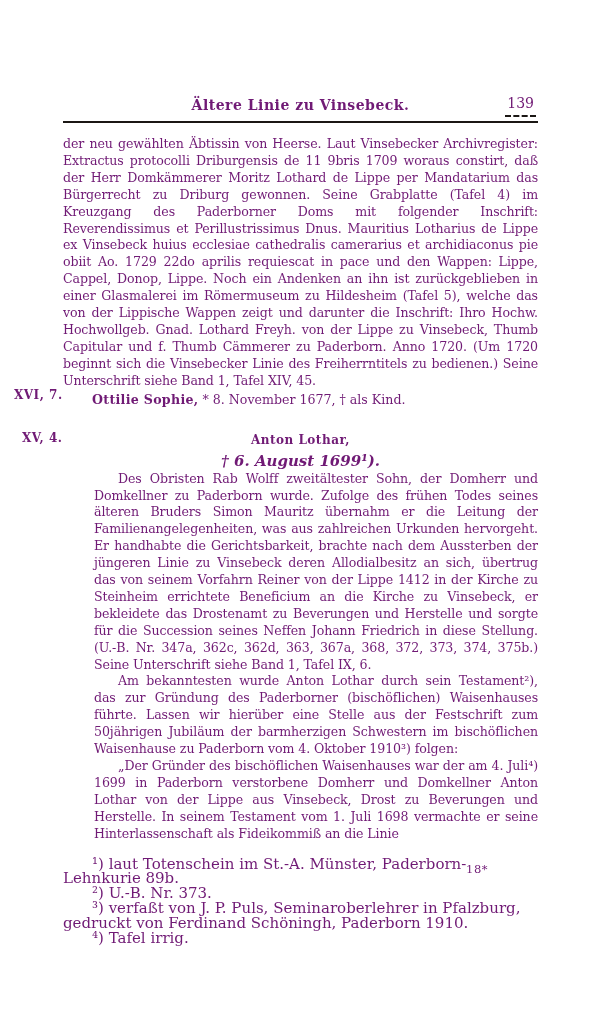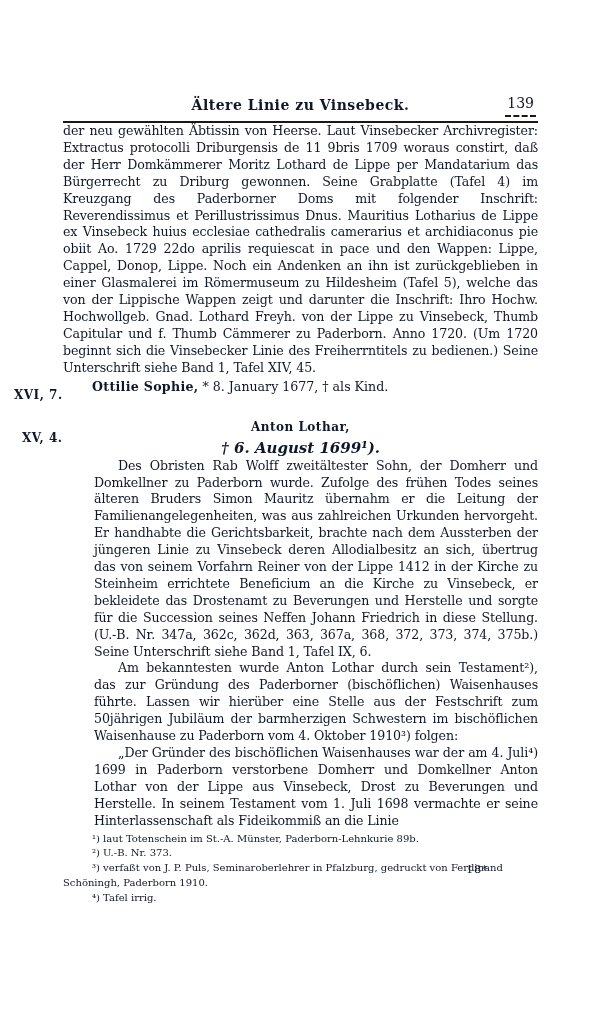--- a/index.html
+++ b/index.html
@@ -5,21 +5,21 @@
   html, body {
     margin: 0;
     padding: 0;
     background: #ffffff;
   }
   .page {
     position: relative;
     width: 600px;
     height: 1019px;
     background: #ffffff;
-    color: #0f172a;
+    color: #701a75;
     font-family: "DejaVu Serif", serif;
     overflow: hidden;
   }
   .content {
     position: relative;
     margin: 0 62px 0 63px; 
   }
   
   .running-head {
     position: relative;
@@ -44,21 +44,21 @@
     font-weight: normal;
   }
   
   .body-par {
     font-size: 12.6px;
     line-height: 16.9px;
     text-align: justify;
     margin: 0;
     letter-spacing: -0.1px;
   }
-  .intro-par { }
+  .intro-par { margin-top: 13px; }
   .indent { text-indent: 24px; margin-left: 31px; }
   .ub-ref {
     margin: 1px 0 0 0;
     padding-left: 29px;
     font-size: 11px;
     line-height: 15px;
     text-align: left;
   }
   .entry-line {
     margin: 1px 0 0 0;
@@ -90,22 +90,22 @@
     position: absolute;
     font-size: 12px;
     font-weight: bold;
     letter-spacing: 0.5px;
     white-space: nowrap;
   }
   .mn-xvi { left: 14px; top: 388px; }
   .mn-xv  { left: 22px; top: 431px; }
   
   .footnotes {
-    margin-top: 2px;
-    font-size: 10px;
+    margin-top: 14px;
+    font-size: 15px;
     line-height: 14.8px;
   }
   .footnote {
     margin: 0;
     text-indent: 29px;
     text-align: left;
   }
   
   .signature-mark {
     position: absolute;
@@ -123,21 +123,21 @@
   <div class="content">
 
     <div class="running-head">
       <span class="head-title">Ältere Linie zu Vinsebeck.</span>
       <span class="head-page">139</span>
     </div>
 
     <p class="body-par intro-par">der neu gewählten Äbtissin von Heerse.  Laut Vinsebecker Archivregister: Extractus protocolli Driburgensis de 11 9bris 1709 woraus constirt, daß der Herr Domkämmerer Moritz Lothard de Lippe per Mandatarium das Bürgerrecht zu Driburg gewonnen.  Seine Grabplatte (Tafel 4) im Kreuzgang des Paderborner Doms mit folgender Inschrift: Reverendissimus et Perillustrissimus Dnus.  Mauritius Lotharius de Lippe ex Vinsebeck huius ecclesiae cathedralis camerarius et archidiaconus pie obiit Ao. 1729 22do aprilis requiescat in pace und den Wappen: Lippe, Cappel, Donop, Lippe.  Noch ein Andenken an ihn ist zurückgeblieben in einer Glasmalerei im Römermuseum zu Hildesheim (Tafel 5), welche das von der Lippische Wappen zeigt und darunter die Inschrift: Ihro Hochw. Hochwollgeb. Gnad. Lothard Freyh. von der Lippe zu Vinsebeck, Thumb Capitular und f. Thumb Cämmerer zu Paderborn. Anno 1720.  (Um 1720 beginnt sich die Vinsebecker Linie des Freiherrntitels zu bedienen.)  Seine Unterschrift siehe Band 1, Tafel XIV, 45.</p>
 
 
-    <p class="entry-line"><span class="entry-name">Ottilie Sophie,</span><span> * 8. January 1677, † als Kind.</span></p>
+    <p class="entry-line"><span class="entry-name">Ottilie Sophie,</span><span> * 8. November 1677, † als Kind.</span></p>
 
     <div class="section-head">
       <div class="sh-title">Anton Lothar,</div>
       <div class="sh-subtitle">† 6. August 1699¹).</div>
     </div>
 
     <p class="body-par indent">Des Obristen Rab Wolff zweitältester Sohn, der Domherr und Domkellner zu Paderborn wurde.  Zufolge des frühen Todes seines älteren Bruders Simon Mauritz übernahm er die Leitung der Familienangelegenheiten, was aus zahlreichen Urkunden hervorgeht.  Er handhabte die Gerichtsbarkeit, brachte nach dem Aussterben der jüngeren Linie zu Vinsebeck deren Allodialbesitz an sich, übertrug das von seinem Vorfahrn Reiner von der Lippe 1412 in der Kirche zu Steinheim errichtete Beneficium an die Kirche zu Vinsebeck, er bekleidete das Drostenamt zu Beverungen und Herstelle und sorgte für die Succession seines Neffen Johann Friedrich in diese Stellung.  (U.-B. Nr. 347a, 362c, 362d, 363, 367a, 368, 372, 373, 374, 375b.)  Seine Unterschrift siehe Band 1, Tafel IX, 6.</p>
 
     <p class="body-par indent">Am bekanntesten wurde Anton Lothar durch sein Testament²), das zur Gründung des Paderborner (bischöflichen) Waisenhauses führte.  Lassen wir hierüber eine Stelle aus der Festschrift zum 50jährigen Jubiläum der barmherzigen Schwestern im bischöflichen Waisenhause zu Paderborn vom 4. Oktober 1910³) folgen:</p>
 

